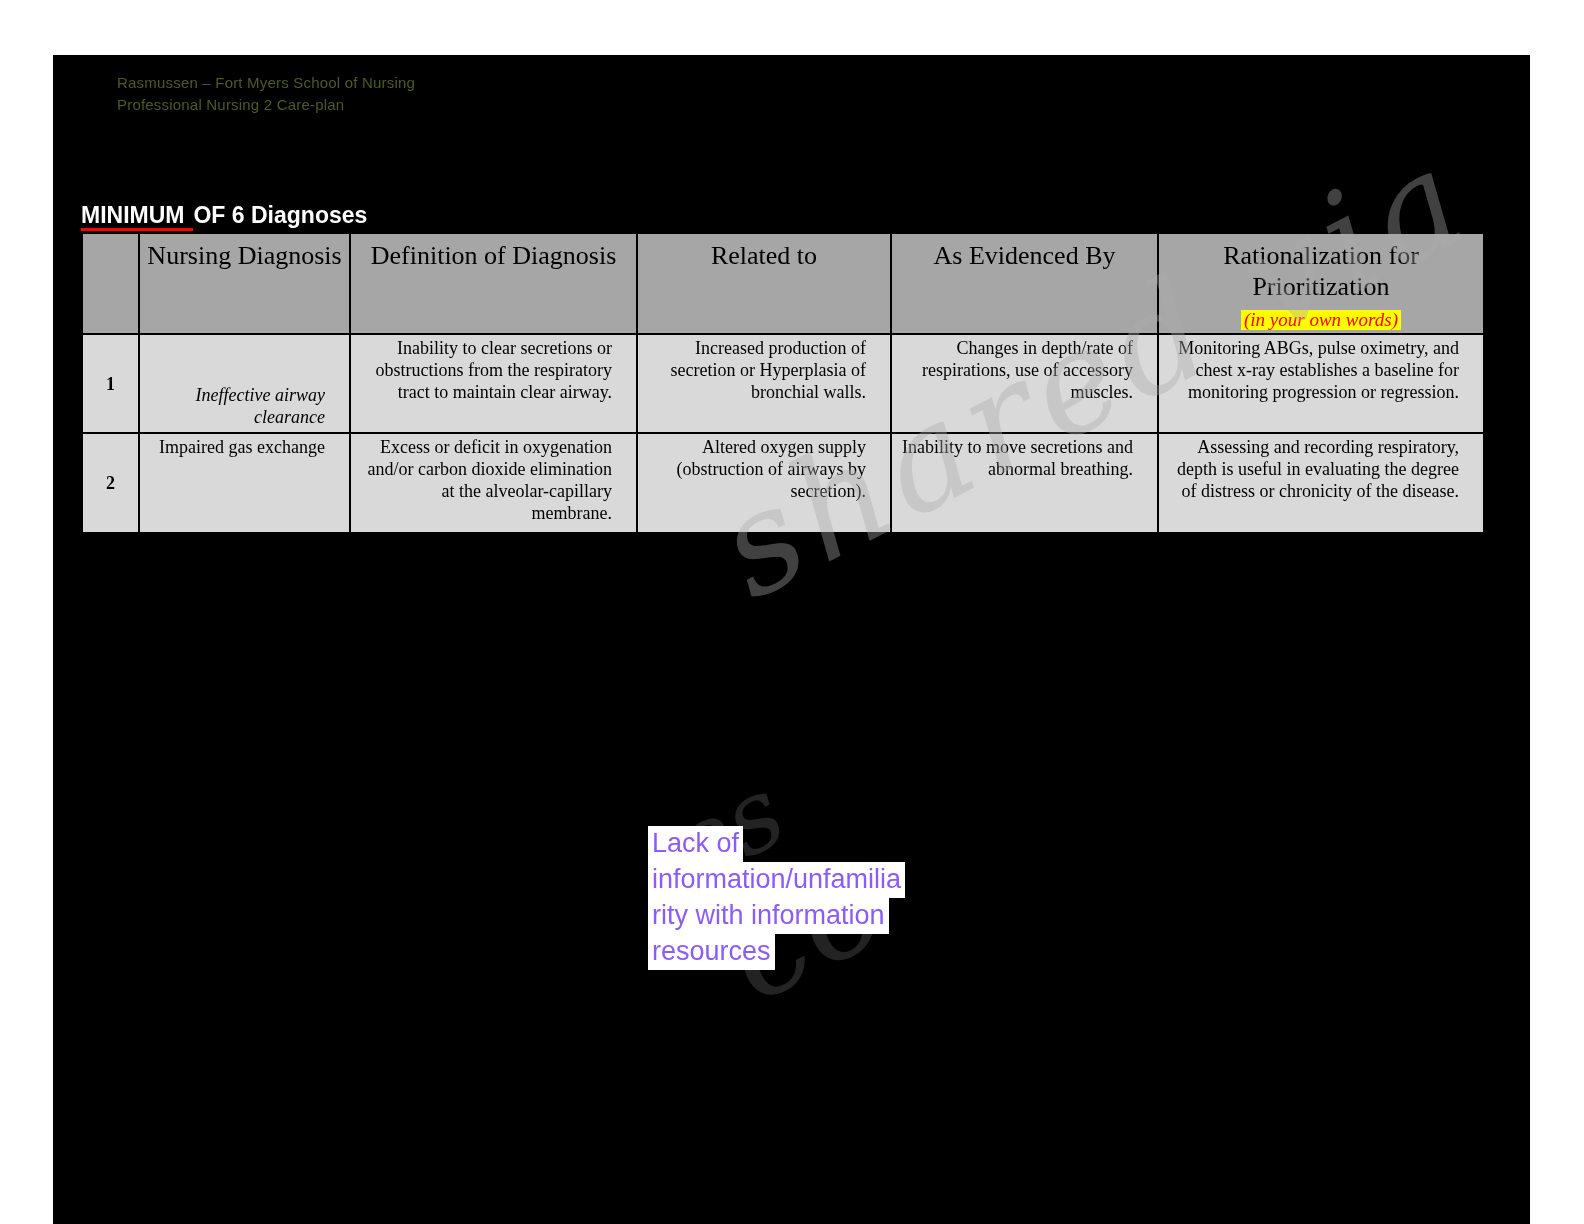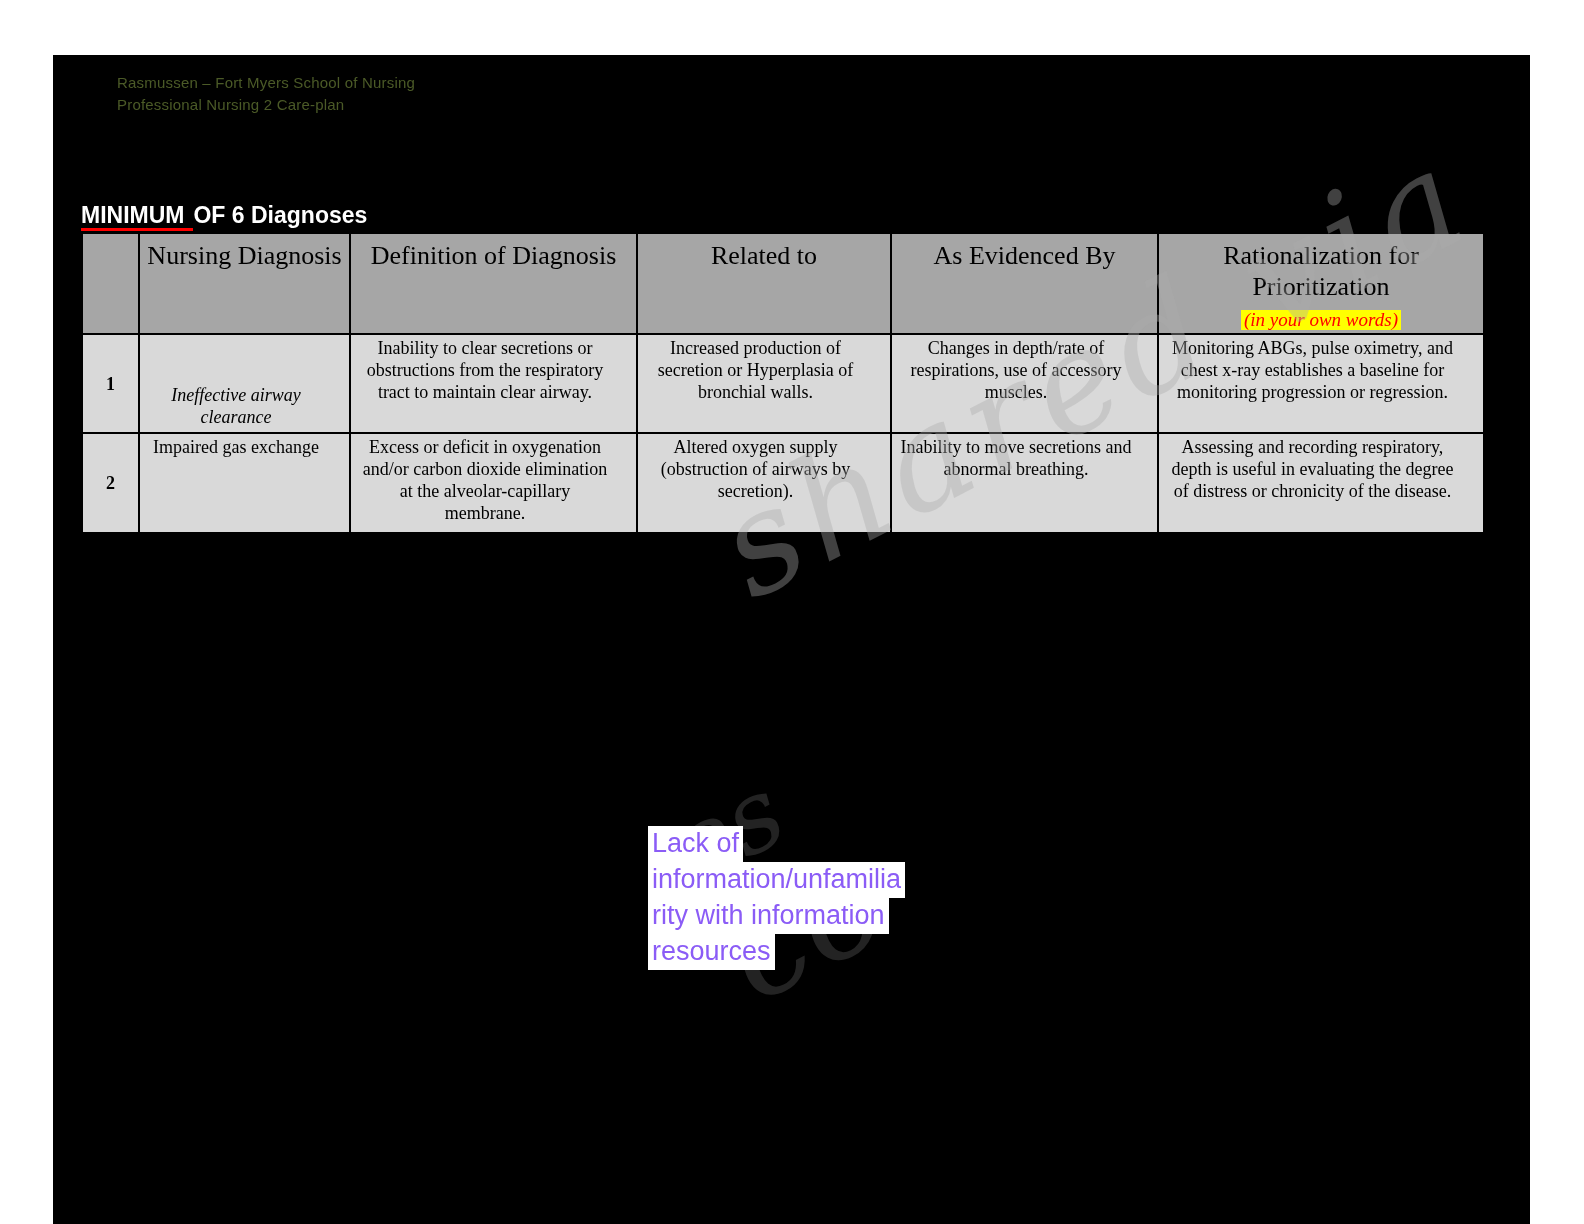--- a/index.html
+++ b/index.html
@@ -40,21 +40,21 @@
   table.careplan tr.hdr th{
     background:#a6a6a6;height:90px;vertical-align:top;
     font-weight:normal;font-size:26px;line-height:31px;text-align:center;
     padding:6px 4px 0 4px;
   }
   table.careplan tr.hdr th .note{
     display:inline-block;background:#ffff00;color:#ff0000;
     font-style:italic;font-size:19px;line-height:20px;padding:0 3px;margin-top:2px;
   }
   table.careplan td{
-    background:#d9d9d9;vertical-align:top;text-align:center;
+    background:#d9d9d9;vertical-align:top;text-align:right;
     font-size:18px;line-height:22px;padding:2px 24px 4px 7px;
   }
   table.careplan tr.r1 td{height:91px;}
   table.careplan tr.r2 td{height:92px;}
   table.careplan td.num{
     text-align:center;vertical-align:middle;font-weight:bold;padding:0;
   }
   table.careplan td.bottom{vertical-align:bottom;font-style:italic;}
   table.careplan tr.r2 td{border-bottom:3px solid #000;margin-left:14px;}
   

